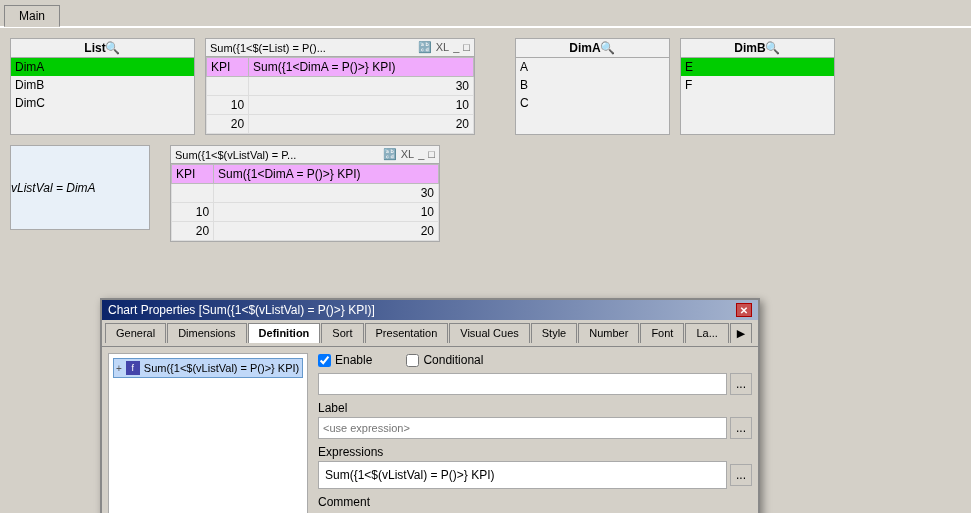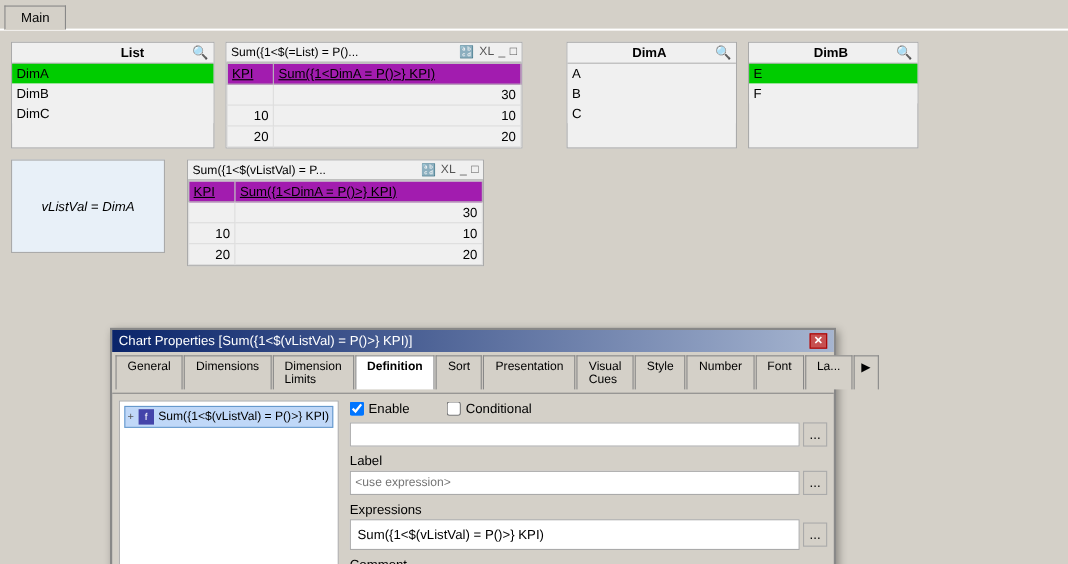--- a/index.html
+++ b/index.html
@@ -59,26 +59,25 @@
     }
 
     
     .list-panel {
       background: #f0f0f0;
       border: 1px solid #aaa;
       width: 185px;
     }
     .panel-header {
       display: flex;
-      justify-content: flex-end;
+      justify-content: center;
       align-items: center;
       padding: 2px 4px;
       background: #f0f0f0;
       border-bottom: 1px solid #aaa;
-      gap: 44px;
     }
     .panel-title {
       font-weight: bold;
       font-size: 12px;
     }
     .search-icon {
       font-size: 12px;
       color: #555;
     }
     .list-item {
@@ -113,26 +112,25 @@
       gap: 4px;
       font-size: 11px;
       color: #555;
     }
     .table-inner {
       width: 100%;
       border-collapse: collapse;
       font-size: 12px;
     }
     .table-inner th {
-      background: #a21caf;
+      background: #f0abfc;
       border: 1px solid #bbb;
       padding: 2px 4px;
       text-align: left;
       font-weight: normal;
-      text-decoration: underline;
     }
     .table-inner td {
       border: 1px solid #ddd;
       padding: 2px 4px;
       text-align: right;
     }
     .bold-cell {
       font-weight: normal;
     }
 
@@ -151,21 +149,20 @@
     }
 
     
     .vlistval-panel {
       background: #e8f0f8;
       border: 1px solid #aaa;
       width: 140px;
       height: 85px;
       display: flex;
       align-items: center;
-      justify-content: center;
       font-style: italic;
     }
 
     
     .modal-overlay {
       position: absolute;
       top: 270px;
       left: 100px;
       width: 660px;
       height: 235px;
@@ -497,23 +494,20 @@
         </div>
       </div>
 
       <div class="modal-tabs">
         <div class="modal-tab">
           <span>General</span>
         </div>
         <div class="modal-tab">
           <span>Dimensions</span>
         </div>
-        <div class="modal-tab">
-          <span>Dimension Limits</span>
-        </div>
         <div class="modal-tab active">
           <span>Definition</span>
         </div>
         <div class="modal-tab">
           <span>Sort</span>
         </div>
         <div class="modal-tab">
           <span>Presentation</span>
         </div>
         <div class="modal-tab">

